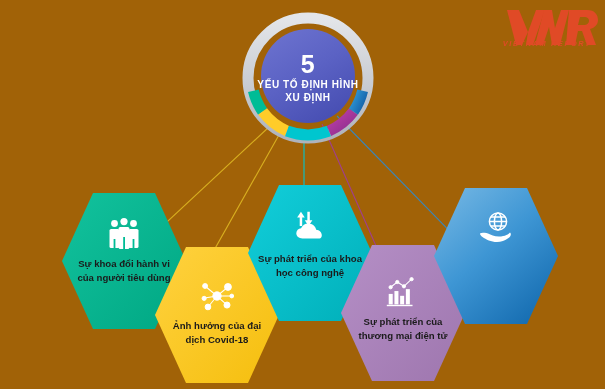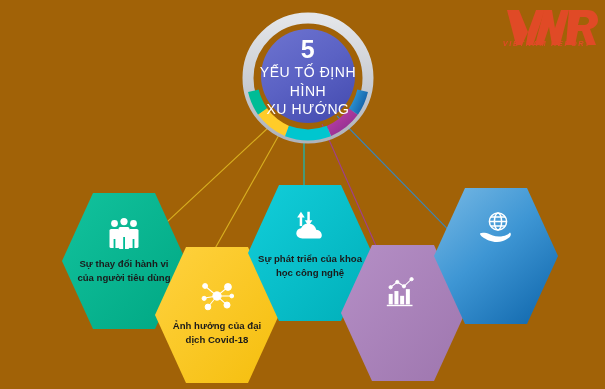--- a/index.html
+++ b/index.html
@@ -50,22 +50,22 @@
     pointer-events: none;
   }
   .hub-number {
     font-size: 25px;
     font-weight: bold;
     line-height: 1.0;
     letter-spacing: 0.5px;
     margin-bottom: 1px;
   }
   .hub-line {
-    font-size: 14px;
-    font-weight: normal;
+    font-size: 10px;
+    font-weight: bold;
     line-height: 1.35;
     letter-spacing: 0.6px;
   }
 
   
   .layer {
     position: absolute;
     left: 0; top: 0;
     width: 605px; height: 389px;
   }
@@ -181,21 +181,21 @@
         <path d="M 87.0 119.0 A 60 60 0 0 0 111.4 99.6" stroke="url(#segPurple)"></path>
         <path d="M 111.4 99.6 A 60 60 0 0 0 120.6 78.8" stroke="url(#segBlue)"></path>
       </g>
 
       <circle cx="66" cy="64" r="47" fill="url(#hubGrad)"></circle>
     </svg>
 
     <div class="hub-text">
       <div class="hub-number">5</div>
       <div class="hub-line">YẾU TỐ ĐỊNH HÌNH</div>
-      <div class="hub-line">XU HƯỚNG</div>
+      <div class="hub-line">XU ĐỊNH</div>
     </div>
   </div>
 
   <div class="hex" id="hex-0">
     <svg class="shape" width="124" height="140" viewBox="0 0 124 140">
       <defs>
         <linearGradient id="g0" x1="0" y1="0" x2="1" y2="1">
           <stop offset="0%" stop-color="#12C29D"></stop>
             <stop offset="100%" stop-color="#00A783"></stop>
         </linearGradient>
@@ -209,21 +209,21 @@
           <circle cx="20" cy="3.6" r="3.6"></circle>
           <circle cx="29.5" cy="5.5" r="3.4"></circle>
           <rect x="5.5" y="11" width="10" height="19" rx="1.6"></rect>
           <rect x="14.6" y="9" width="10.8" height="22" rx="1.6"></rect>
           <rect x="24.5" y="11" width="10" height="19" rx="1.6"></rect>
           <rect x="9.6" y="21" width="1.8" height="9" fill="#00BC96"></rect>
           <rect x="19.2" y="19" width="1.8" height="12" fill="#00BC96"></rect>
           <rect x="28.6" y="21" width="1.8" height="9" fill="#00BC96"></rect>
         </svg>
       </div>
-      <div class="hex-label">Sự thay đổi hành vi của người tiêu dùng</div>
+      <div class="hex-label">Sự khoa đổi hành vi của người tiêu dùng</div>
     </div>
   </div>
 
   <div class="hex" id="hex-1">
     <svg class="shape" width="124" height="140" viewBox="0 0 124 140">
       <defs>
         <linearGradient id="g1" x1="0" y1="0" x2="1" y2="1">
           <stop offset="0%" stop-color="#FFD23F"></stop>
             <stop offset="100%" stop-color="#F5BE0D"></stop>
         </linearGradient>
@@ -305,20 +305,21 @@
 
           <g stroke="none">
             <rect x="6" y="19" width="4.2" height="11"></rect>
             <rect x="12" y="16" width="4.2" height="14"></rect>
             <rect x="18" y="21" width="4.2" height="9"></rect>
             <rect x="24" y="14" width="4.2" height="16"></rect>
             <rect x="4" y="30.4" width="27" height="1.5"></rect>
           </g>
         </svg>
       </div>
+      <div class="hex-label">Sự phát triển của thương mại điện tử</div>
     </div>
   </div>
 
   <div class="hex" id="hex-4">
     <svg class="shape" width="124" height="140" viewBox="0 0 124 140">
       <defs>
         <linearGradient id="g4" x1="0.1" y1="0" x2="0.9" y2="1">
           <stop offset="0%" stop-color="#73B6E3"></stop>
           <stop offset="45%" stop-color="#3E96D4"></stop>
           <stop offset="100%" stop-color="#1168AD"></stop>

